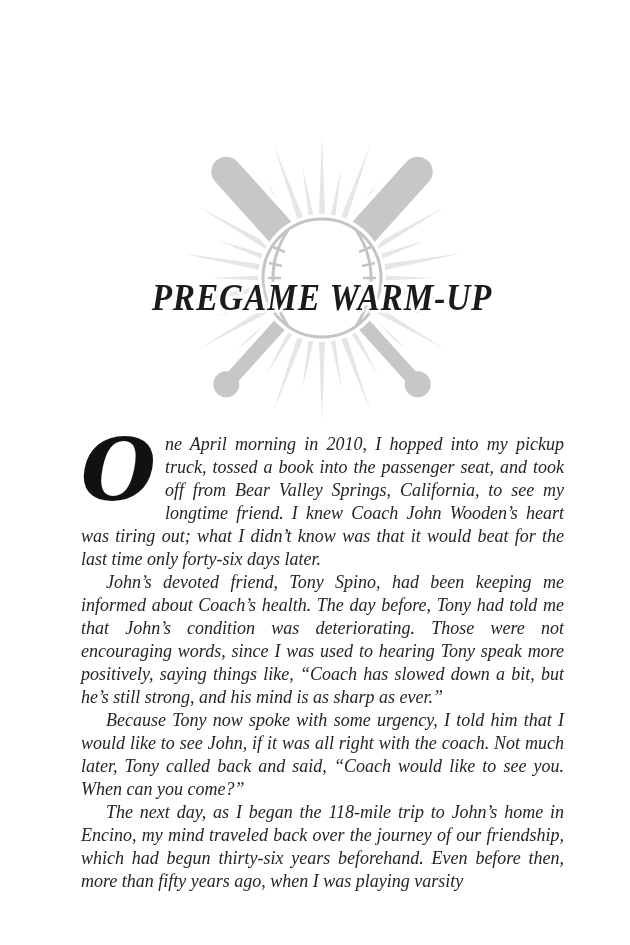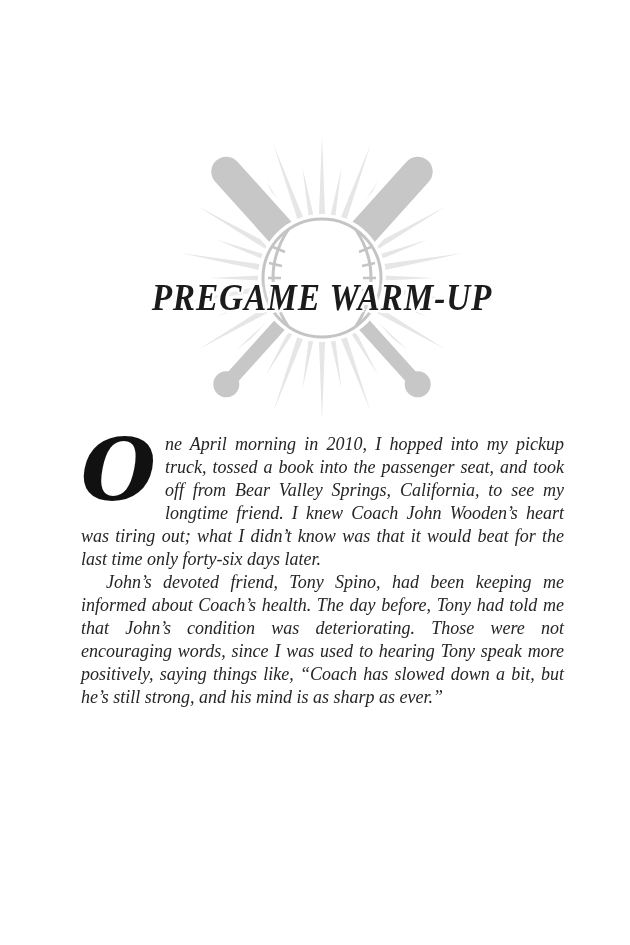--- a/index.html
+++ b/index.html
@@ -105,15 +105,17 @@
         <path d="M219 117 l-12 5 M223 133 l-13 3 M224 148 l-13 0 M223 163 l-13 -3 M219 179 l-12 -5" fill="none" stroke-width="2.5" stroke="#c4c4c4"></path>
       </g>
     </svg>
 
     <h1 class="title">PREGAME WARM-UP</h1>
   </div>
 
   <div class="body-text">
     <p class="opening"><span class="dropcap">O</span><span>ne April morning in 2010, I hopped into my pickup truck, tossed a book into the passenger seat, and took off from Bear Valley Springs, California, to see my longtime friend. I knew Coach John Wooden’s heart was tiring out; what I didn’t know was that it would beat for the last time only forty-six days later.</span></p>
     <p class="indent">John’s devoted friend, Tony Spino, had been keeping me informed about Coach’s health. The day before, Tony had told me that John’s condition was deteriorating. Those were not encouraging words, since I was used to hearing Tony speak more positively, saying things like, “Coach has slowed down a bit, but he’s still strong, and his mind is as sharp as ever.”</p>
+    <p class="indent">Because Tony now spoke with some urgency, I told him that I would like to see John, if it was all right with the coach. Not much later, Tony called back and said, “Coach would like to see you. When can you come?”</p>
+    <p class="indent">The next day, as I began the 118-mile trip to John’s home in Encino, my mind traveled back over the journey of our friendship, which had begun thirty-six years beforehand. Even before then, more than fifty years ago, when I was playing varsity</p>
   </div>
 
 </div>
 
 </body></html>

